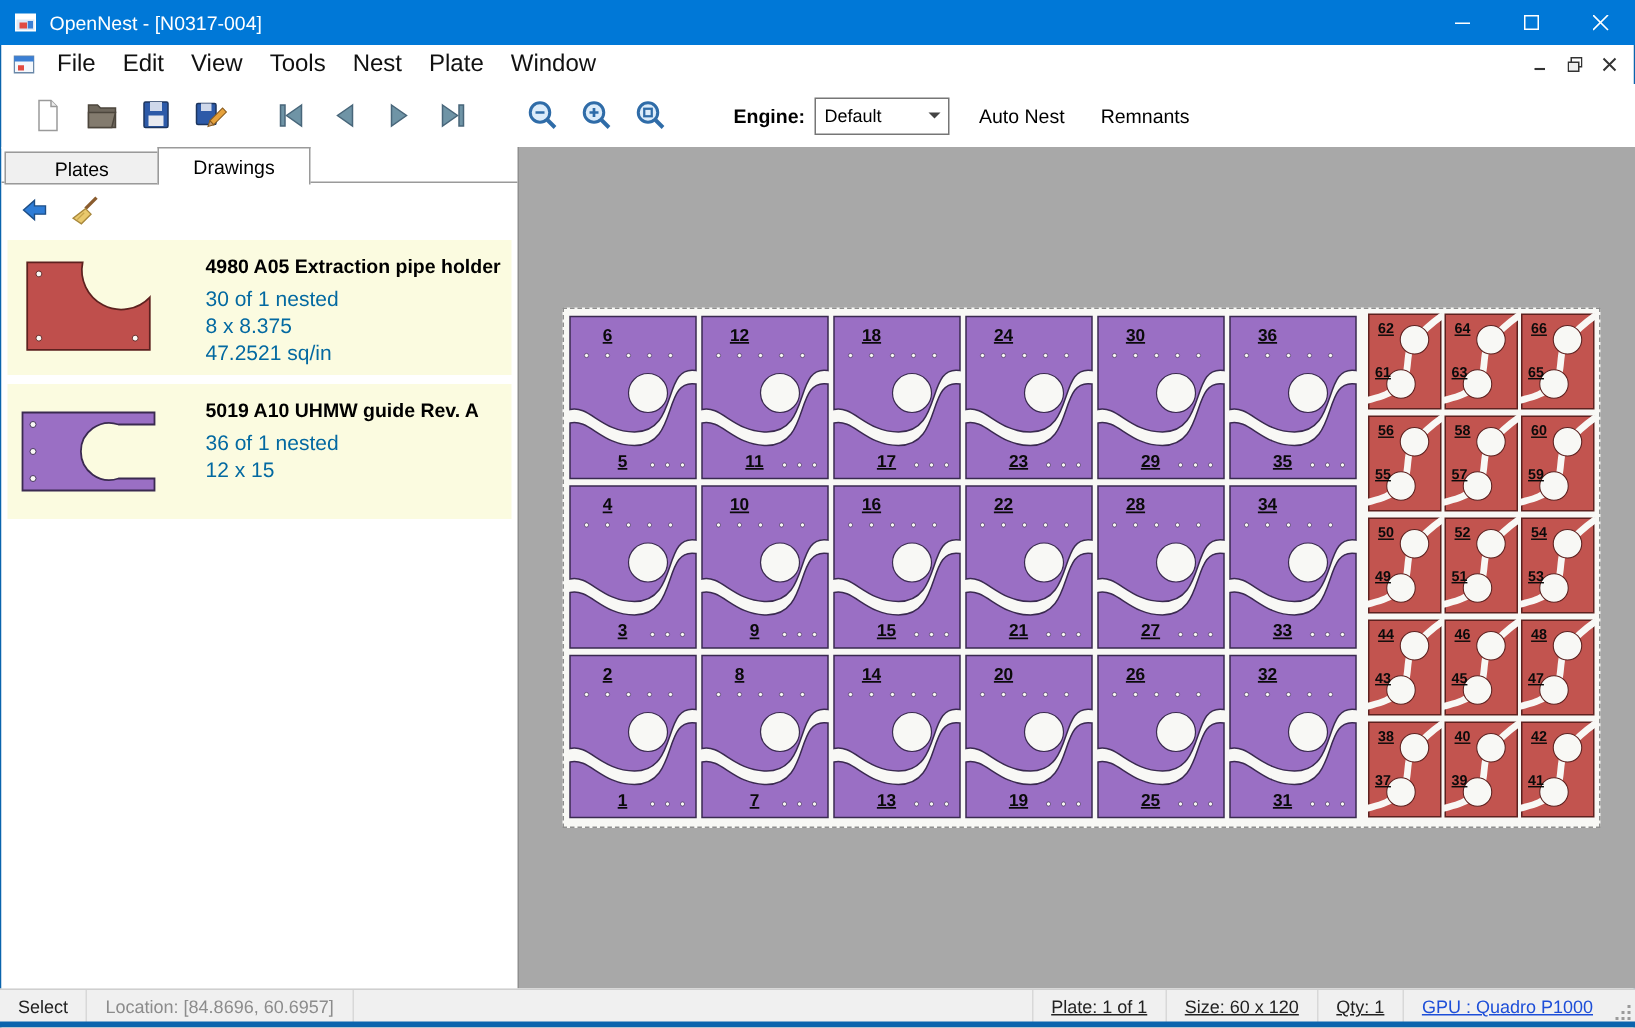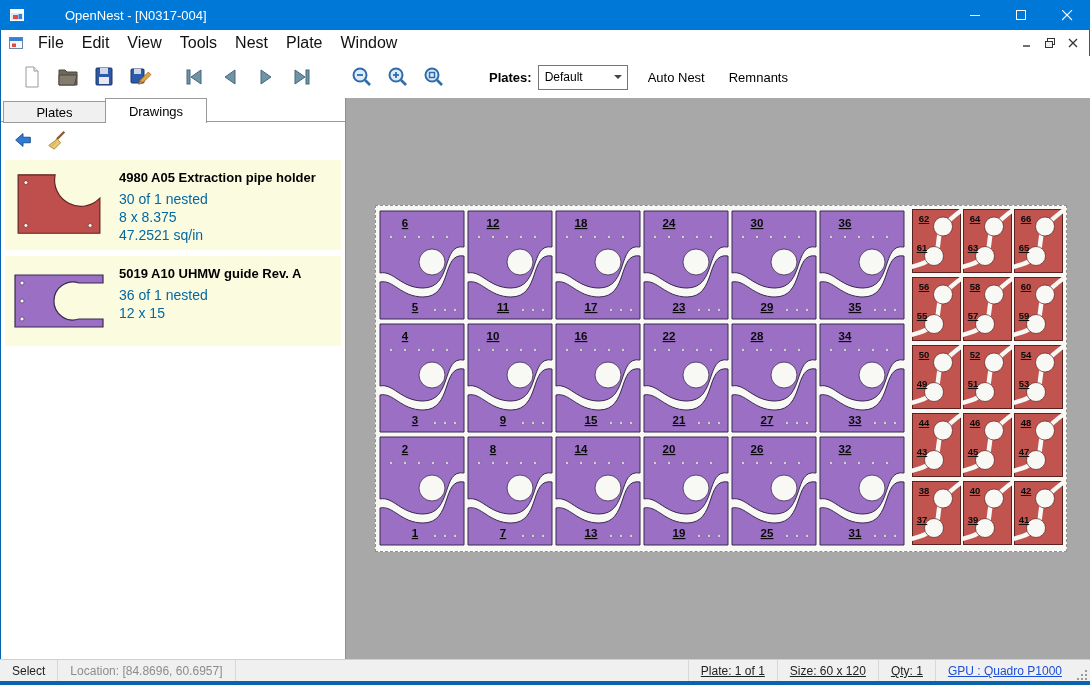--- a/index.html
+++ b/index.html
@@ -1,21 +1,21 @@
 <!DOCTYPE html>
 <html><head>
 <meta charset="utf-8">
 <style>
   html,body{margin:0;padding:0;background:#d0d0d0;}
   .win{position:relative;width:1090px;height:685px;background:#ffffff;overflow:hidden;
        font-family:"Liberation Sans",sans-serif;user-select:none;
        box-shadow:inset 1px 0 #0a64ad, inset -1px 0 #0a64ad;}
   
   .titlebar{position:absolute;left:0;top:0;width:1090px;height:30px;background:#0078d7;
-            display:flex;align-items:center;color:#fff;font-size:13px;gap:32px;}
+            display:flex;align-items:center;color:#fff;font-size:13px;}
   .app-icon{margin:0 8px 0 9px;display:flex;}
   .win-btns{margin-left:auto;display:flex;height:100%;}
   .wbtn{width:46px;height:100%;display:flex;align-items:center;justify-content:center;}
   
   .menubar{position:absolute;left:1px;top:30px;width:1088px;height:26px;background:#fff;
            display:flex;align-items:center;font-size:16px;color:#111;}
   .mdi-icon{margin:0 6px 0 8px;display:flex;}
   .menu-item{padding:0 9px;height:100%;display:flex;align-items:center;cursor:default;}
   .mdi-btns{margin-left:auto;display:flex;gap:3px;padding-right:6px;}
   .mdi-btn{width:20px;height:18px;display:flex;align-items:center;justify-content:center;}
@@ -39,21 +39,21 @@
   .tabs{position:relative;height:24px;}
   .tabline{position:absolute;left:0;top:23px;right:0;height:1px;background:#9a9a9a;}
   .tab{position:absolute;display:flex;align-items:center;justify-content:center;font-size:13px;}
   .tab-inactive{left:2px;top:3px;width:101px;height:20px;background:#f0f0f0;
                 border:1px solid #9a9a9a;z-index:1;}
   .tab-active{left:104px;top:0;width:100px;height:24px;background:#fff;
               border:1px solid #9a9a9a;border-bottom:none;z-index:2;}
   .minibar{height:36px;display:flex;align-items:center;gap:6px;padding-left:8px;}
   .mbtn{width:26px;height:26px;display:flex;align-items:center;justify-content:center;border:1px solid transparent;}
   .dlist{padding:2px 4px;}
-  .ditem{background:#fbfbe0;display:flex;margin-bottom:6px;padding:4px 2px;min-height:82px;}
+  .ditem{background:#fbfbe0;display:flex;margin-bottom:6px;padding:4px 2px;min-height:82px;gap:18px;}
   .dthumb{width:104px;display:flex;align-items:center;justify-content:center;flex:none;}
   .dinfo{margin-left:8px;padding-top:6px;}
   .dtitle{font-weight:bold;font-size:13px;color:#000;margin-bottom:5px;}
   .dline{font-size:14px;color:#0369a1;line-height:18px;}
   
   .canvas{position:absolute;left:346px;top:98px;width:744px;height:561px;background:#a8a8a8;}
   .plate{position:absolute;left:29px;top:107px;width:690px;height:345px;background:#f8f8f5;
          border:1px dashed #8f8f8f;}
   .plate svg{display:block;}
   .pnum{font-family:"Liberation Sans",sans-serif;font-size:11.5px;font-weight:bold;fill:#0a0a0a;
@@ -218,21 +218,21 @@
       </div>
       <div class="tbtn">
         <svg width="24" height="24" viewBox="0 0 24 24">
           <circle cx="10" cy="10" r="6.5" fill="#dcecfa" stroke="#2f6ca8" stroke-width="2"></circle>
           <rect x="7.5" y="7.5" width="5" height="5" fill="none" stroke="#2f6ca8" stroke-width="1.5"></rect>
           <line x1="15" y1="15" x2="20" y2="20" stroke="#2f6ca8" stroke-width="2.6"></line>
         </svg>
       </div>
     </div>
 
-    <span class="engine-label">Plates:</span>
+    <span class="engine-label">Engine:</span>
     <div class="combo">
       <span class="combo-text">Default</span>
       <span class="combo-btn">
           <span class="carrow"></span>
         </span>
     </div>
     <div class="flatbtn" style="margin-left:8px;">Auto Nest</div>
     <div class="flatbtn">Remnants</div>
   </div>
 

